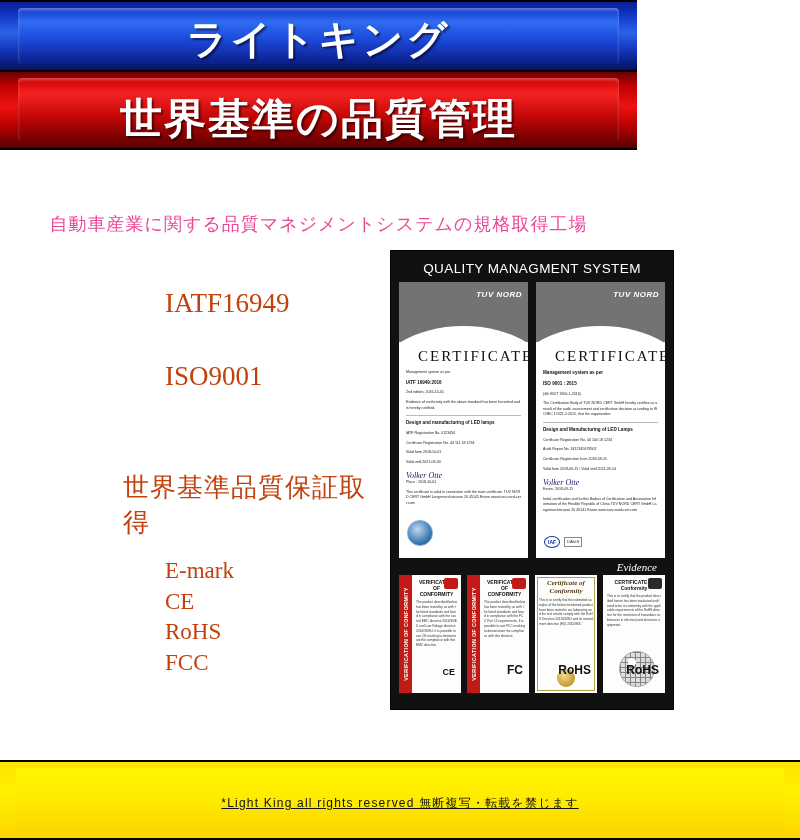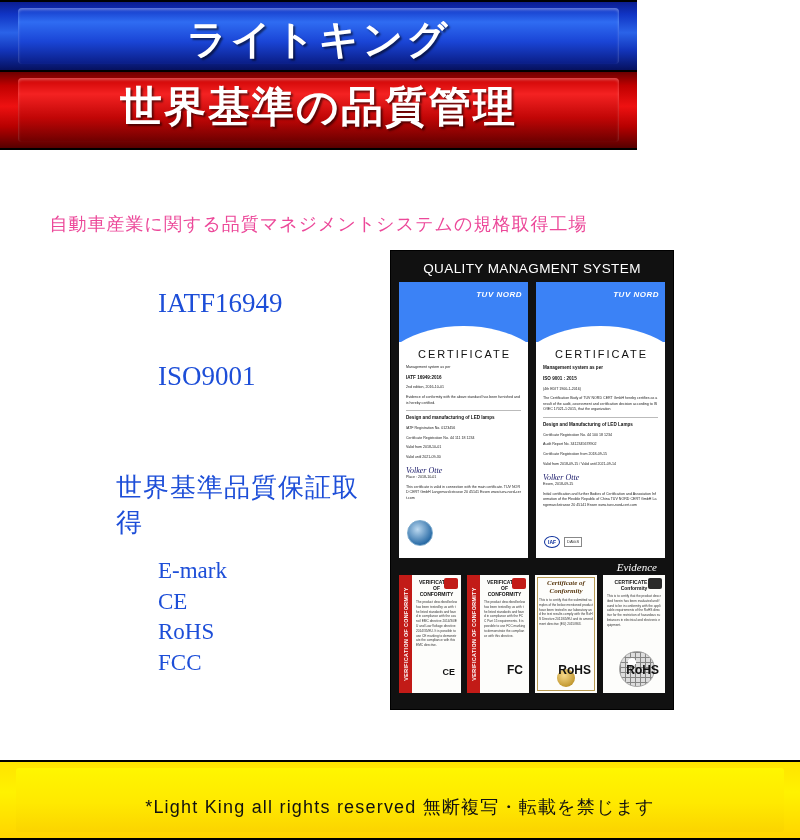--- a/index.html
+++ b/index.html
@@ -57,21 +57,21 @@
     letter-spacing: 3px;
     text-shadow: 2px 2px 2px rgba(0,0,0,0.55);
     line-height: 1;
   }
   .banner-blue .banner-text {
     font-size: 40px;
     padding-top: 17px;
   }
   .banner-red .banner-text {
     font-size: 42px;
-    padding-top: 14px;
+    padding-top: 26px;
     letter-spacing: 2px;
     text-align: center;
   }
 
   
   .subtitle {
     text-align: center;
     font-size: 18px;
     color: #ec4899;
     padding-top: 62px;
@@ -81,24 +81,24 @@
 
   
   .content {
     position: relative;
     margin-top: 36px;
     height: 470px;
   }
 
   .left-col {
     position: absolute;
-    left: 0;
+    left: 7px;
     top: 0;
     width: 360px;
-    color: #1d4ed8;
+    color: #c2410c;
   }
   .cert-line {
     font-family: "Liberation Serif", serif;
     font-size: 27px;
     margin-left: 140px;
   }
   .cert-line.first { margin-top: 16px; }
   .cert-line.second { margin-top: 42px; }
   .quality-line {
     font-family: "Liberation Serif", serif;
@@ -144,21 +144,21 @@
     position: relative;
     flex: 1;
     background: #ffffff;
     box-sizing: border-box;
     overflow: hidden;
     padding: 0;
   }
   .tuv-head {
     position: relative;
     height: 60px;
-    background: #3b82f6;
+    background: #737373;
     overflow: hidden;
   }
   .tuv-head::after {
     content: "";
     position: absolute;
     left: -20%;
     bottom: -42px;
     width: 140%;
     height: 58px;
     background: #ffffff;
@@ -173,24 +173,24 @@
     font-weight: bold;
     font-style: italic;
     letter-spacing: 0.5px;
     z-index: 2;
   }
   .tuv-body {
     padding: 4px 7px 4px 7px;
     color: #111;
   }
   .cert-word {
-    font-size: 11px;
+    font-size: 15px;
     letter-spacing: 2px;
     margin: 2px 0 5px 0;
-    font-family: Liberation Sans, sans-serif;
+    font-family: Liberation Serif, serif;
     padding-left: 12px;
   }
   .mini {
     font-size: 3.6px;
     line-height: 1.55;
     color: #222;
     margin-bottom: 4px;
     word-break: break-all;
   }
   .mini-b {
@@ -373,24 +373,25 @@
   .footer .inner {
     position: absolute;
     left: 16px; right: 16px; top: 6px; bottom: 6px;
     background: linear-gradient(to bottom, #fff600 0%, #ffe900 55%, #fbd400 100%);
     border-radius: 3px;
   }
   .footer-text {
     position: relative;
     z-index: 2;
     text-align: center;
-    font-size: 18px;
+    font-size: 12px;
     color: #111;
     letter-spacing: 1.2px;
     padding-top: 33px;
+    text-decoration: underline;
   }
   .page {
     position: relative;
     width: 637px;
     height: 840px;
   }
   .body-area {
     position: relative;
     padding: 0 0 0 0;
     margin: 0 18px;

